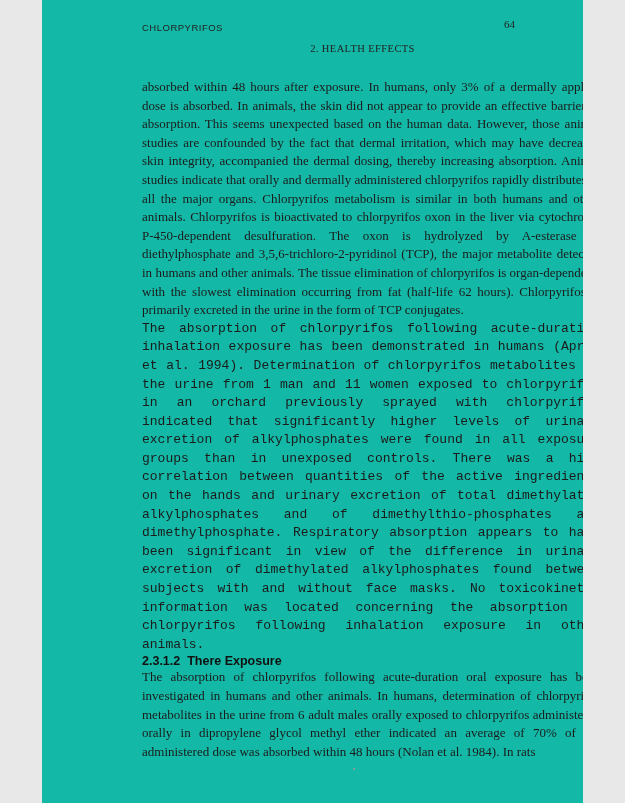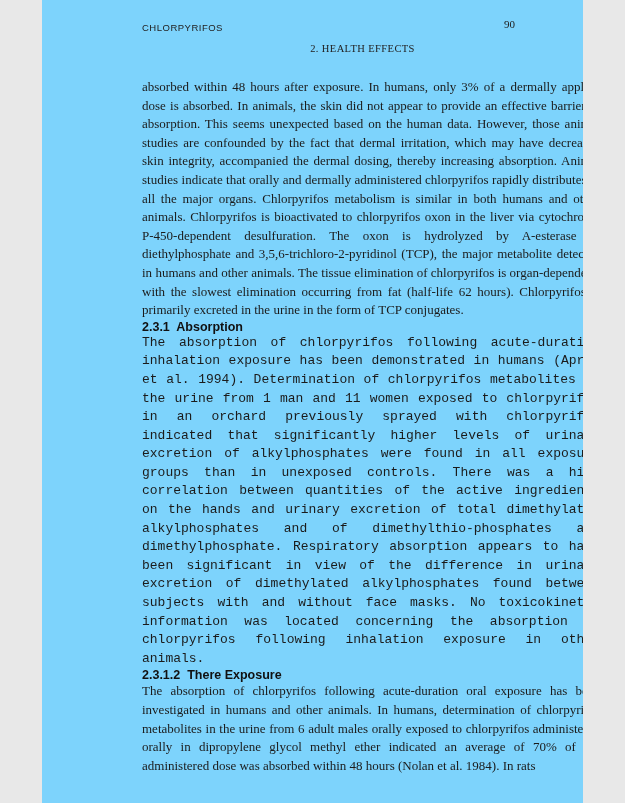--- a/index.html
+++ b/index.html
@@ -6,21 +6,21 @@
     margin: 0;
     padding: 0;
     background: #e8e8e8;
     font-family: "Liberation Serif", serif;
   }
   .page {
     position: relative;
     width: 541px;
     height: 803px;
     margin: 0 auto;
-    background: #7dd3fc;
+    background: #14b8a6;
     color: #1b1b1b;
     overflow: hidden;
     box-sizing: border-box;
   }
   .running-header {
     position: absolute;
     top: 22px;
     left: 100px;
     right: 68px;
     display: flex;
@@ -88,30 +88,29 @@
     background: #9a9a9a;
   }
 </style>
 </head>
 <body>
 
 <div class="page">
 
   <div class="running-header">
     <span class="running-title">CHLORPYRIFOS</span>
-    <span class="page-number">90</span>
+    <span class="page-number">64</span>
   </div>
 
   <div class="section-header">2. HEALTH EFFECTS</div>
 
   <div class="content">
 
     <p class="p-intro">absorbed within 48 hours after exposure.  In humans, only 3% of a dermally applied dose is absorbed.  In animals, the skin did not appear to provide an effective barrier to absorption.  This seems unexpected based on the human data.  However, those animal studies are confounded by the fact that dermal irritation, which may have decreased skin integrity, accompanied the dermal dosing, thereby increasing absorption.  Animal studies indicate that orally and dermally administered chlorpyrifos rapidly distributes to all the major organs.  Chlorpyrifos metabolism is similar in both humans and other animals.  Chlorpyrifos is bioactivated to chlorpyrifos oxon in the liver via cytochrome P-450-dependent desulfuration.  The oxon is hydrolyzed by A-esterase to diethylphosphate and 3,5,6-trichloro-2-pyridinol (TCP), the major metabolite detected in humans and other animals.  The tissue elimination of chlorpyrifos is organ-dependent, with the slowest elimination occurring from fat (half-life 62 hours).  Chlorpyrifos is primarily excreted in the urine in the form of TCP conjugates.</p>
 
-    <h3 class="h-absorption">2.3.1  Absorption</h3>
 
 
     <p class="p-inhalation">The absorption of chlorpyrifos following acute-duration inhalation exposure has been demonstrated in humans (Aprea et al. 1994).  Determination of chlorpyrifos metabolites in the urine from 1 man and 11 women exposed to chlorpyrifos in an orchard previously sprayed with chlorpyrifos indicated that significantly higher levels of urinary excretion of alkylphosphates were found in all exposure groups than in unexposed controls.  There was a high correlation between quantities of the active ingredients on the hands and urinary excretion of total dimethylated alkylphosphates and of dimethylthio-phosphates and dimethylphosphate.  Respiratory absorption appears to have been significant in view of the difference in urinary excretion of dimethylated alkylphosphates found between subjects with and without face masks.  No toxicokinetic information was located concerning the absorption of chlorpyrifos following inhalation exposure in other animals.</p>
 
     <h3 class="h-oral">2.3.1.2  There Exposure</h3>
 
     <p class="p-oral">The absorption of chlorpyrifos following acute-duration oral exposure has been investigated in humans and other animals.  In humans, determination of chlorpyrifos metabolites in the urine from 6 adult males orally exposed to chlorpyrifos administered orally in dipropylene glycol methyl ether indicated an average of 70% of the administered dose was absorbed within 48 hours (Nolan et al. 1984).  In rats</p>
 
   </div>
 

